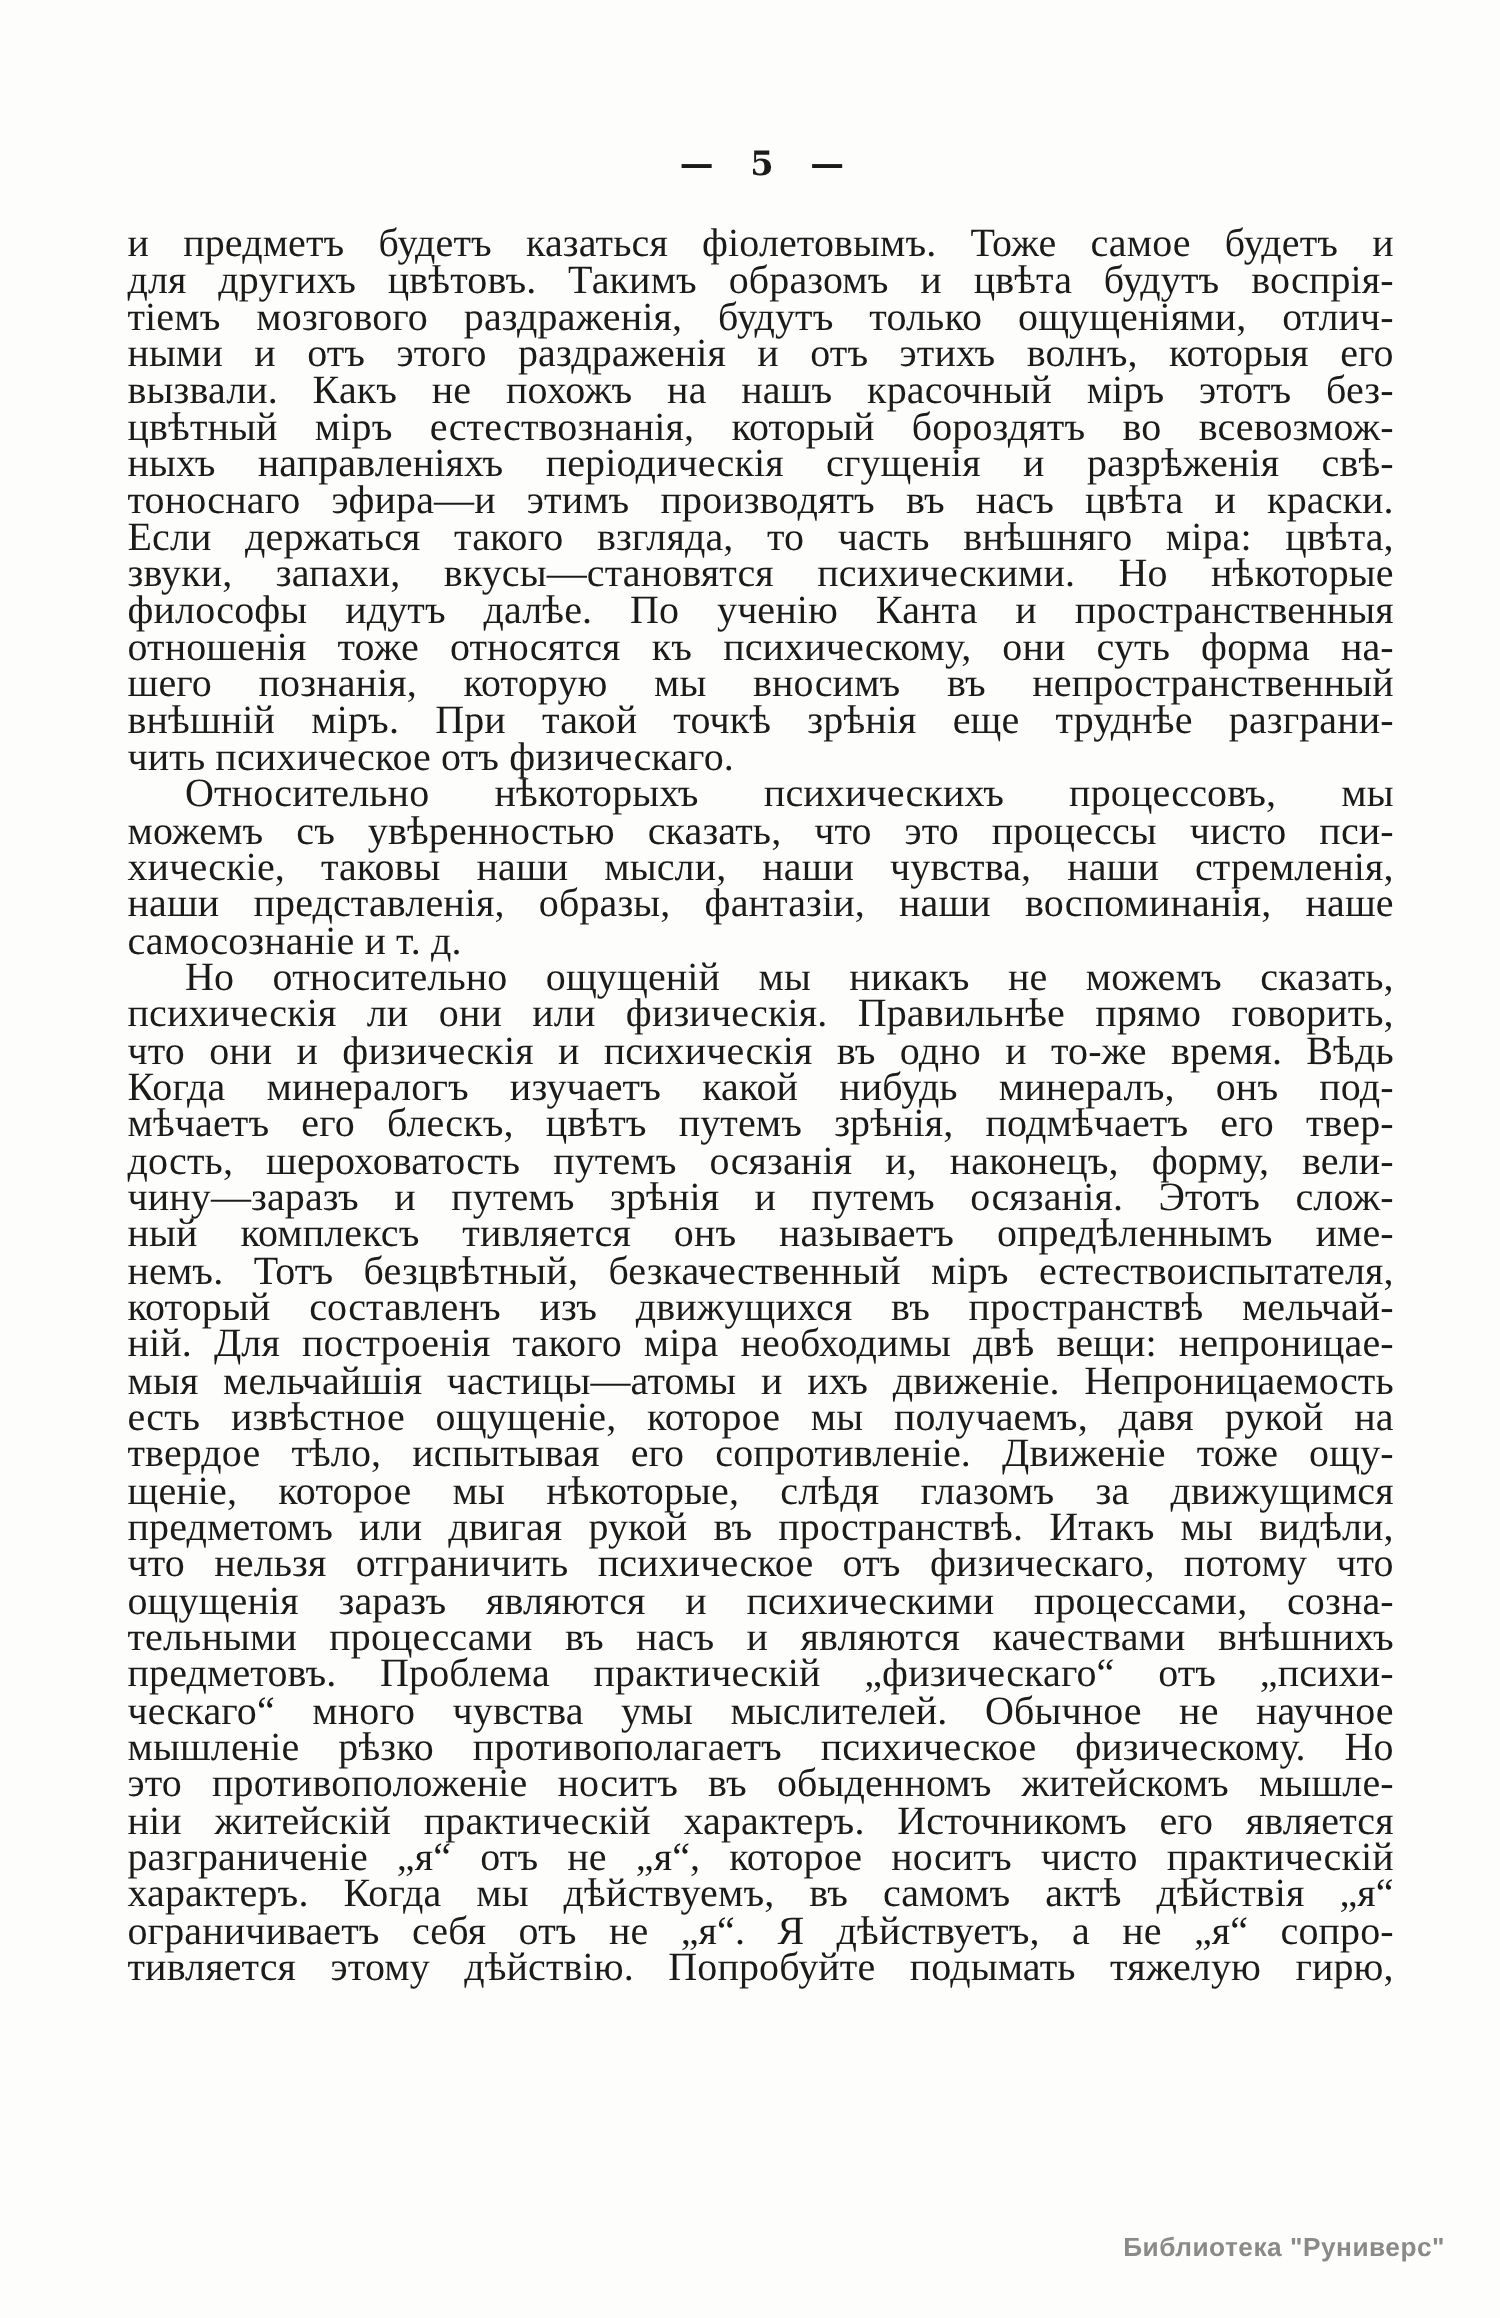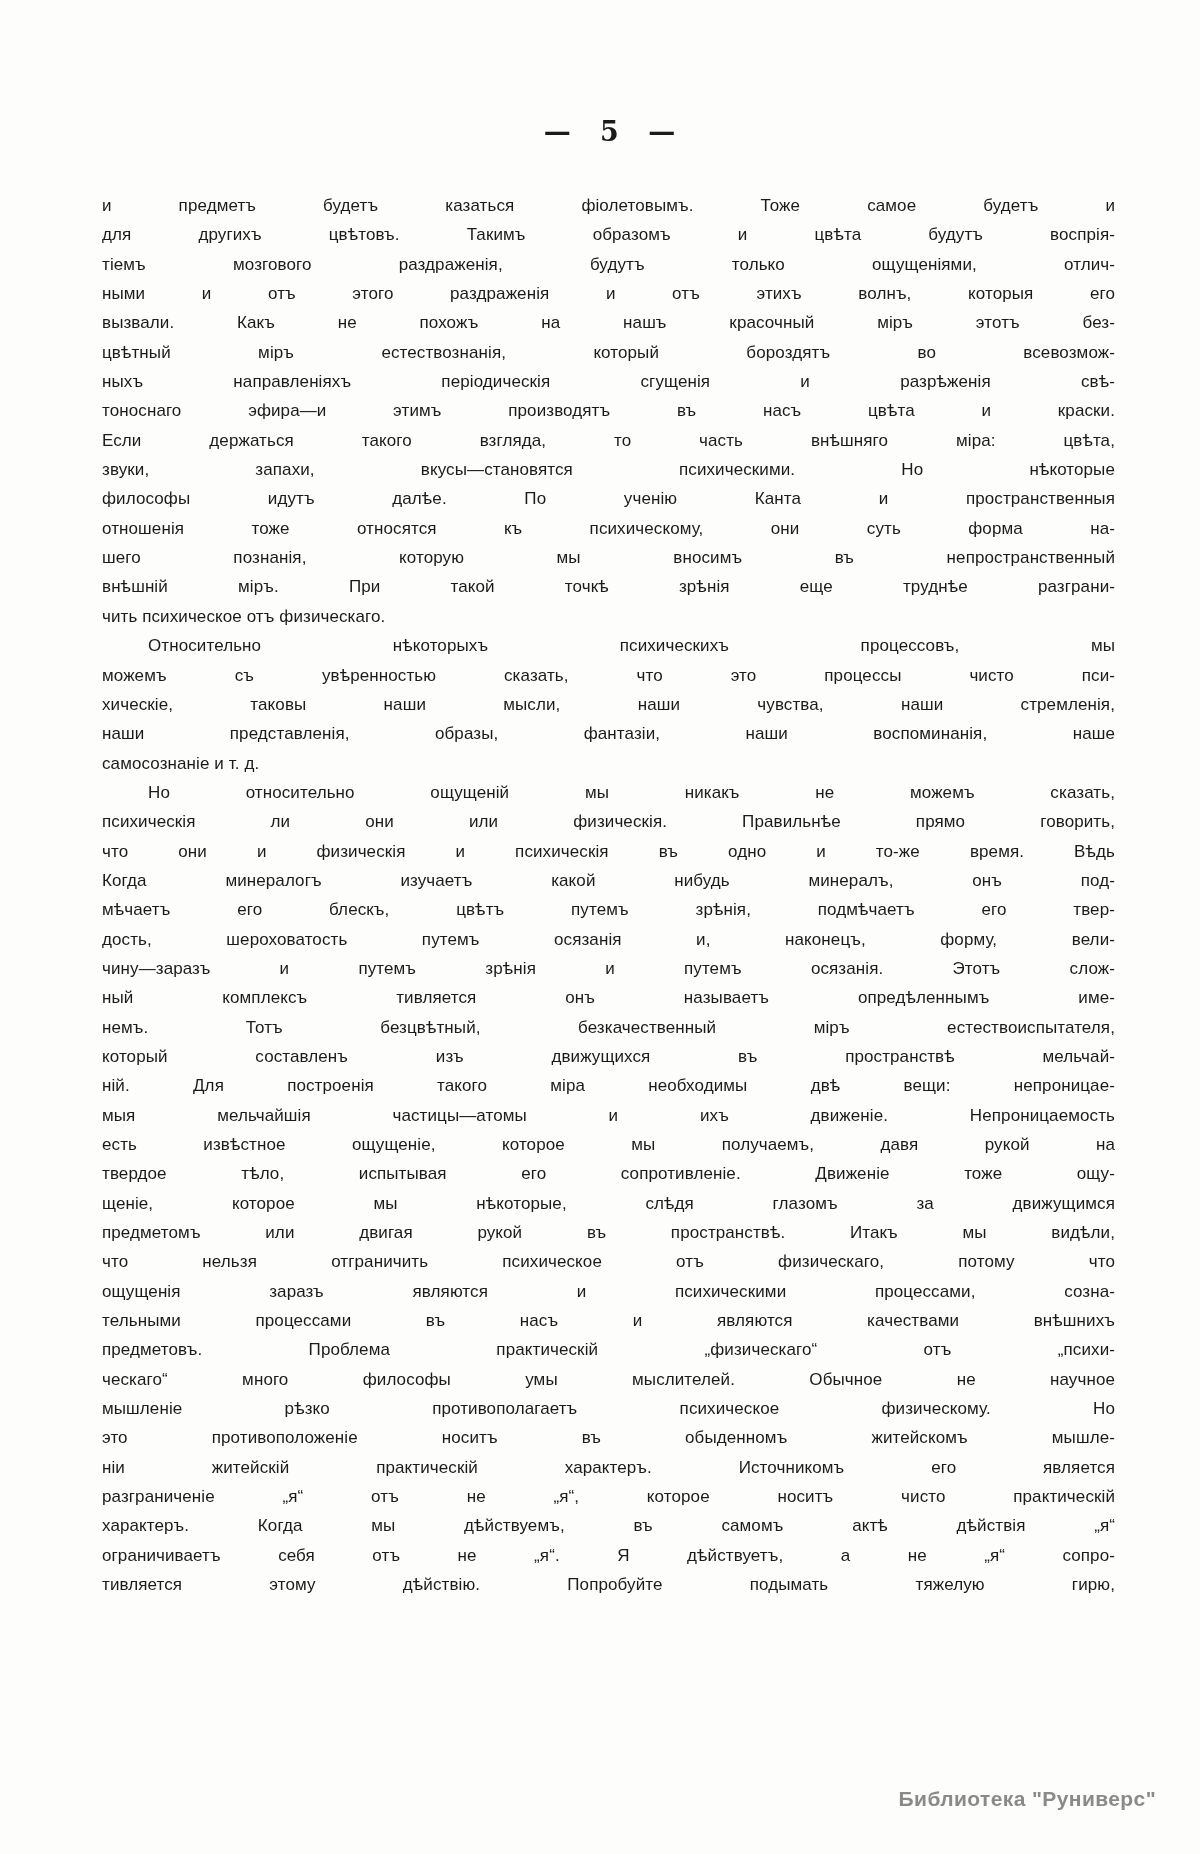--- a/index.html
+++ b/index.html
@@ -24,24 +24,24 @@
     font-family: "DejaVu Serif", "Liberation Serif", serif;
     font-size: 27px;
     font-weight: bold;
     color: var(--ink);
     word-spacing: 18px;
     letter-spacing: 1px;
   }
   .text-block {
     position: absolute;
     left: 102px;
-    top: 191px;
+    top: 180px;
     width: 1013px;
-    font-family: Liberation Sans, sans-serif;
-    font-size: 17px;
+    font-family: Liberation Serif, serif;
+    font-size: 32px;
     line-height: 29.35px;
     color: var(--ink);
     letter-spacing: 0.1px;
   }
   .line {
     text-align: justify;
     text-align-last: justify;
     height: 29.35px;
     white-space: normal;
   }
@@ -101,21 +101,21 @@
     <div class="line">ній. Для построенія такого міра необходимы двѣ вещи: непроницае-</div>
     <div class="line">мыя мельчайшія частицы—атомы и ихъ движеніе. Непроницаемость</div>
     <div class="line">есть извѣстное ощущеніе, которое мы получаемъ, давя рукой на</div>
     <div class="line">твердое тѣло, испытывая его сопротивленіе. Движеніе тоже ощу-</div>
     <div class="line">щеніе, которое мы нѣкоторые, слѣдя глазомъ за движущимся</div>
     <div class="line">предметомъ или двигая рукой въ пространствѣ. Итакъ мы видѣли,</div>
     <div class="line">что нельзя отграничить психическое отъ физическаго, потому что</div>
     <div class="line">ощущенія заразъ являются и психическими процессами, созна-</div>
     <div class="line">тельными процессами въ насъ и являются качествами внѣшнихъ</div>
     <div class="line">предметовъ. Проблема практическій „физическаго“ отъ „психи-</div>
-    <div class="line">ческаго“ много философы умы мыслителей. Обычное не научное</div>
+    <div class="line">ческаго“ много чувства умы мыслителей. Обычное не научное</div>
     <div class="line">мышленіе рѣзко противополагаетъ психическое физическому. Но</div>
     <div class="line">это противоположеніе носитъ въ обыденномъ житейскомъ мышле-</div>
     <div class="line">ніи житейскій практическій характеръ. Источникомъ его является</div>
     <div class="line">разграниченіе „я“ отъ не „я“, которое носитъ чисто практическій</div>
     <div class="line">характеръ. Когда мы дѣйствуемъ, въ самомъ актѣ дѣйствія „я“</div>
     <div class="line">ограничиваетъ себя отъ не „я“. Я дѣйствуетъ, а не „я“ сопро-</div>
     <div class="line">тивляется этому дѣйствію. Попробуйте подымать тяжелую гирю,</div>
   </div>
 
 <div class="watermark">Библиотека "Руниверс"</div>

